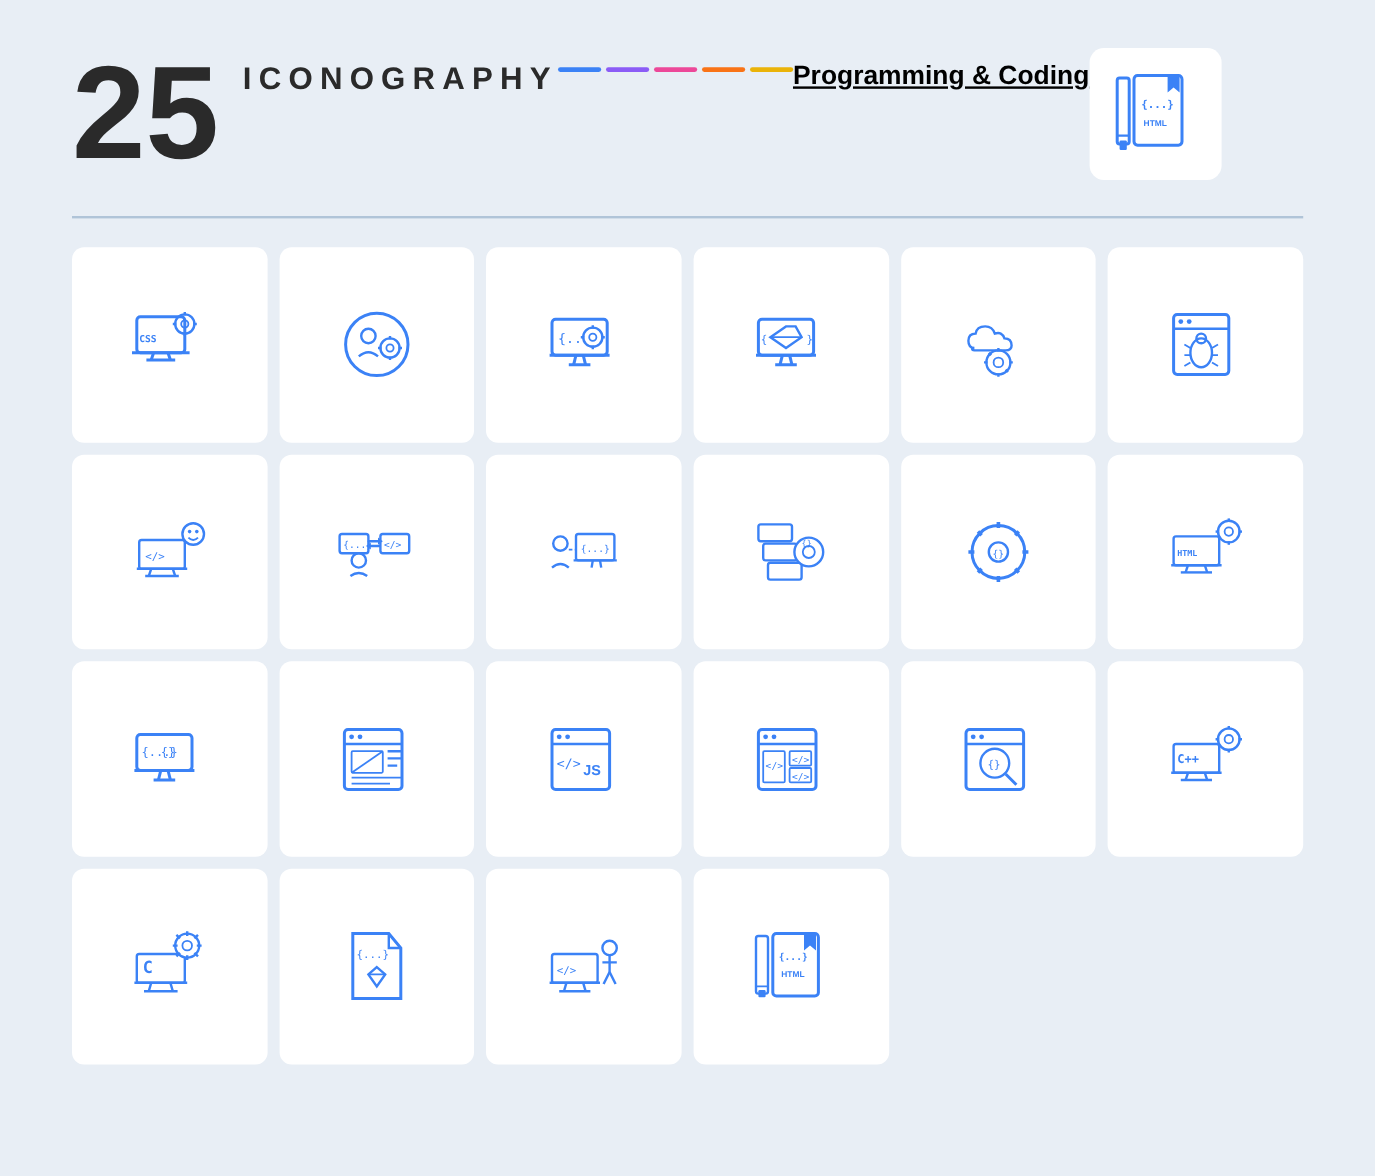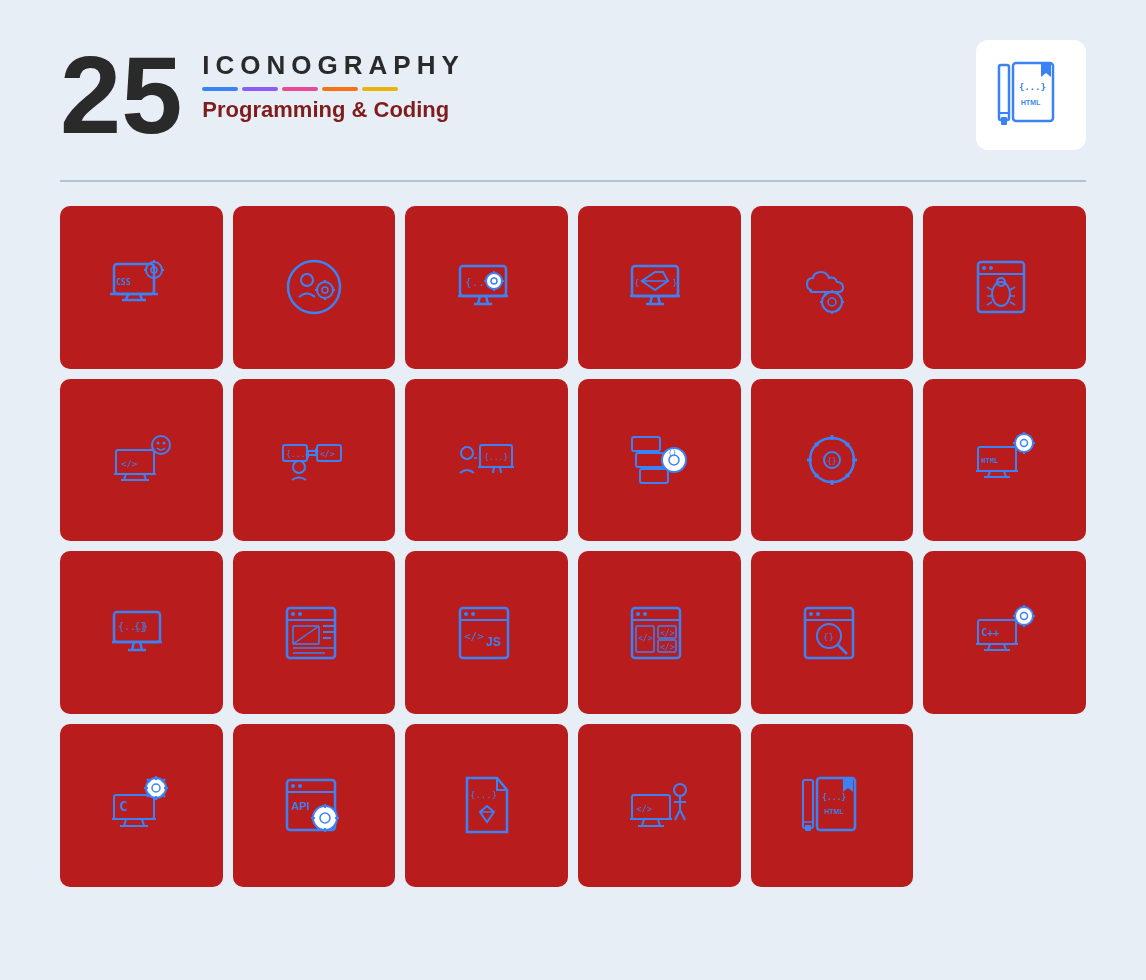--- a/index.html
+++ b/index.html
@@ -11,40 +11,40 @@
       display: flex;
       flex-direction: column;
       align-items: center;
       padding: 40px 60px;
     }
 
     .header {
       width: 100%;
       display: flex;
       align-items: flex-start;
-      justify-content: space-between;
+      justify-content: flex-start;
       margin-bottom: 30px;
     }
 
     .header-left {
       display: flex;
       align-items: flex-start;
       gap: 20px;
     }
 
     .number-25 {
       font-size: 110px;
       font-weight: 900;
       color: #2a2a2a;
       line-height: 1;
     }
 
     .title-block {
       display: flex;
-      flex-direction: column;
+      flex-direction: row;
       justify-content: flex-start;
       padding-top: 10px;
     }
 
     .iconography-label {
       font-size: 26px;
       font-weight: 700;
       letter-spacing: 6px;
       color: #2a2a2a;
       text-transform: uppercase;
@@ -58,21 +58,22 @@
 
     .color-bar {
       height: 4px;
       width: 36px;
       border-radius: 2px;
     }
 
     .subtitle {
       font-size: 22px;
       font-weight: 700;
-      color: #7f1d1d;
+      color: #000000;
+      text-decoration: underline;
     }
 
     .divider {
       width: 100%;
       height: 2px;
       background: #b0c4d8;
       margin-bottom: 24px;
     }
 
     .header-icon-box {
@@ -86,21 +87,21 @@
     }
 
     .icons-grid {
       width: 100%;
       display: grid;
       grid-template-columns: repeat(6, 1fr);
       gap: 10px;
     }
 
     .icon-cell {
-      background: #b91c1c;
+      background: #ffffff;
       border-radius: 10px;
       aspect-ratio: 1;
       display: flex;
       align-items: center;
       justify-content: center;
       padding: 21px;
     }
 
     .icon-cell svg {
       width: 70px;
@@ -462,36 +463,20 @@
       <line x1="50" y1="26" x2="50" y2="30" stroke="#3b82f6" stroke-width="2"></line>
       <line x1="38" y1="18" x2="42" y2="18" stroke="#3b82f6" stroke-width="2"></line>
       <line x1="58" y1="18" x2="62" y2="18" stroke="#3b82f6" stroke-width="2"></line>
       <line x1="41" y1="9" x2="44" y2="12" stroke="#3b82f6" stroke-width="2"></line>
       <line x1="56" y1="24" x2="59" y2="27" stroke="#3b82f6" stroke-width="2"></line>
       <line x1="59" y1="9" x2="56" y2="12" stroke="#3b82f6" stroke-width="2"></line>
       <line x1="44" y1="24" x2="41" y2="27" stroke="#3b82f6" stroke-width="2"></line>
     </svg>
   </div>
 
-  <div class="icon-cell">
-    <svg viewBox="0 0 70 70" fill="none" xmlns="http://www.w3.org/2000/svg">
-      <rect x="8" y="10" width="48" height="50" rx="3" stroke="#3b82f6" stroke-width="2.5"></rect>
-      <line x1="8" y1="22" x2="56" y2="22" stroke="#3b82f6" stroke-width="2"></line>
-      <circle cx="14" cy="16" r="2" fill="#3b82f6"></circle>
-      <circle cx="21" cy="16" r="2" fill="#3b82f6"></circle>
-      <text x="12" y="40" font-size="11" fill="#3b82f6" font-family="Arial" font-weight="bold">API</text>
-
-      <circle cx="46" cy="48" r="12" stroke="#3b82f6" stroke-width="2" fill="white"></circle>
-      <circle cx="46" cy="48" r="5" stroke="#3b82f6" stroke-width="1.5" fill="none"></circle>
-      <line x1="46" y1="34" x2="46" y2="38" stroke="#3b82f6" stroke-width="2"></line>
-      <line x1="46" y1="58" x2="46" y2="62" stroke="#3b82f6" stroke-width="2"></line>
-      <line x1="32" y1="48" x2="36" y2="48" stroke="#3b82f6" stroke-width="2"></line>
-      <line x1="56" y1="48" x2="60" y2="48" stroke="#3b82f6" stroke-width="2"></line>
-    </svg>
-  </div>
 
 
   <div class="icon-cell">
     <svg viewBox="0 0 70 70" fill="none" xmlns="http://www.w3.org/2000/svg">
 
       <path d="M15 8 L45 8 L55 20 L55 62 L15 62 Z" stroke="#3b82f6" stroke-width="2.5" fill="none"></path>
       <path d="M45 8 L45 20 L55 20" stroke="#3b82f6" stroke-width="2"></path>
 
       <text x="18" y="28" font-size="9" fill="#3b82f6" font-family="monospace">{...}</text>
 

